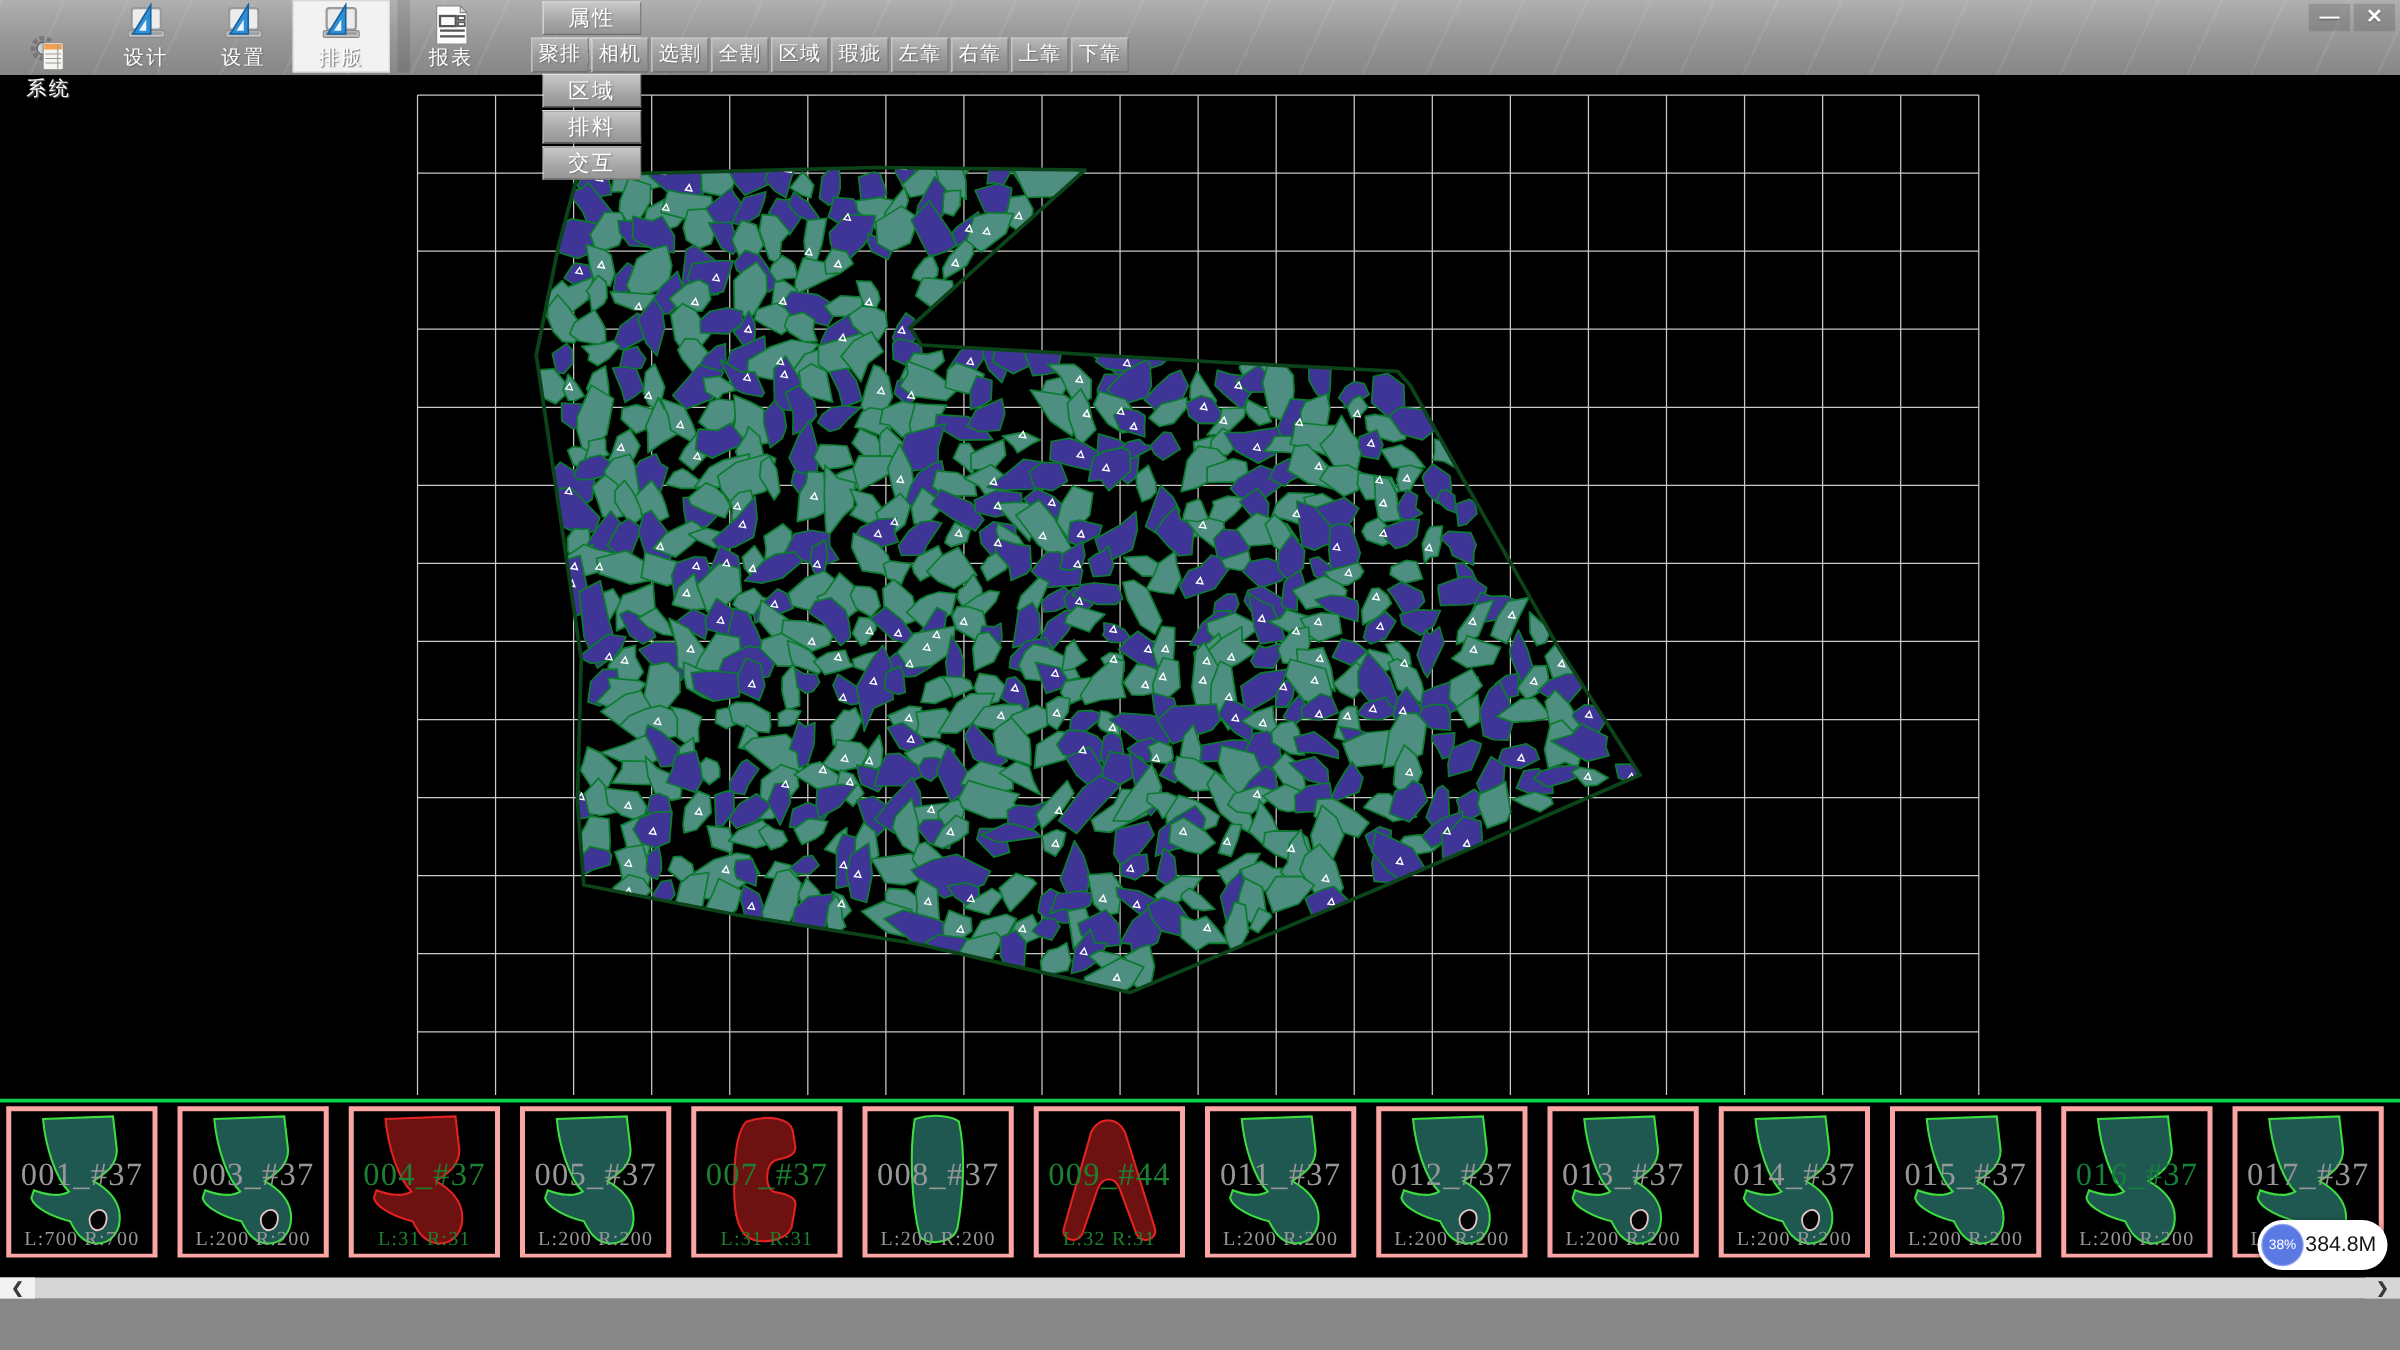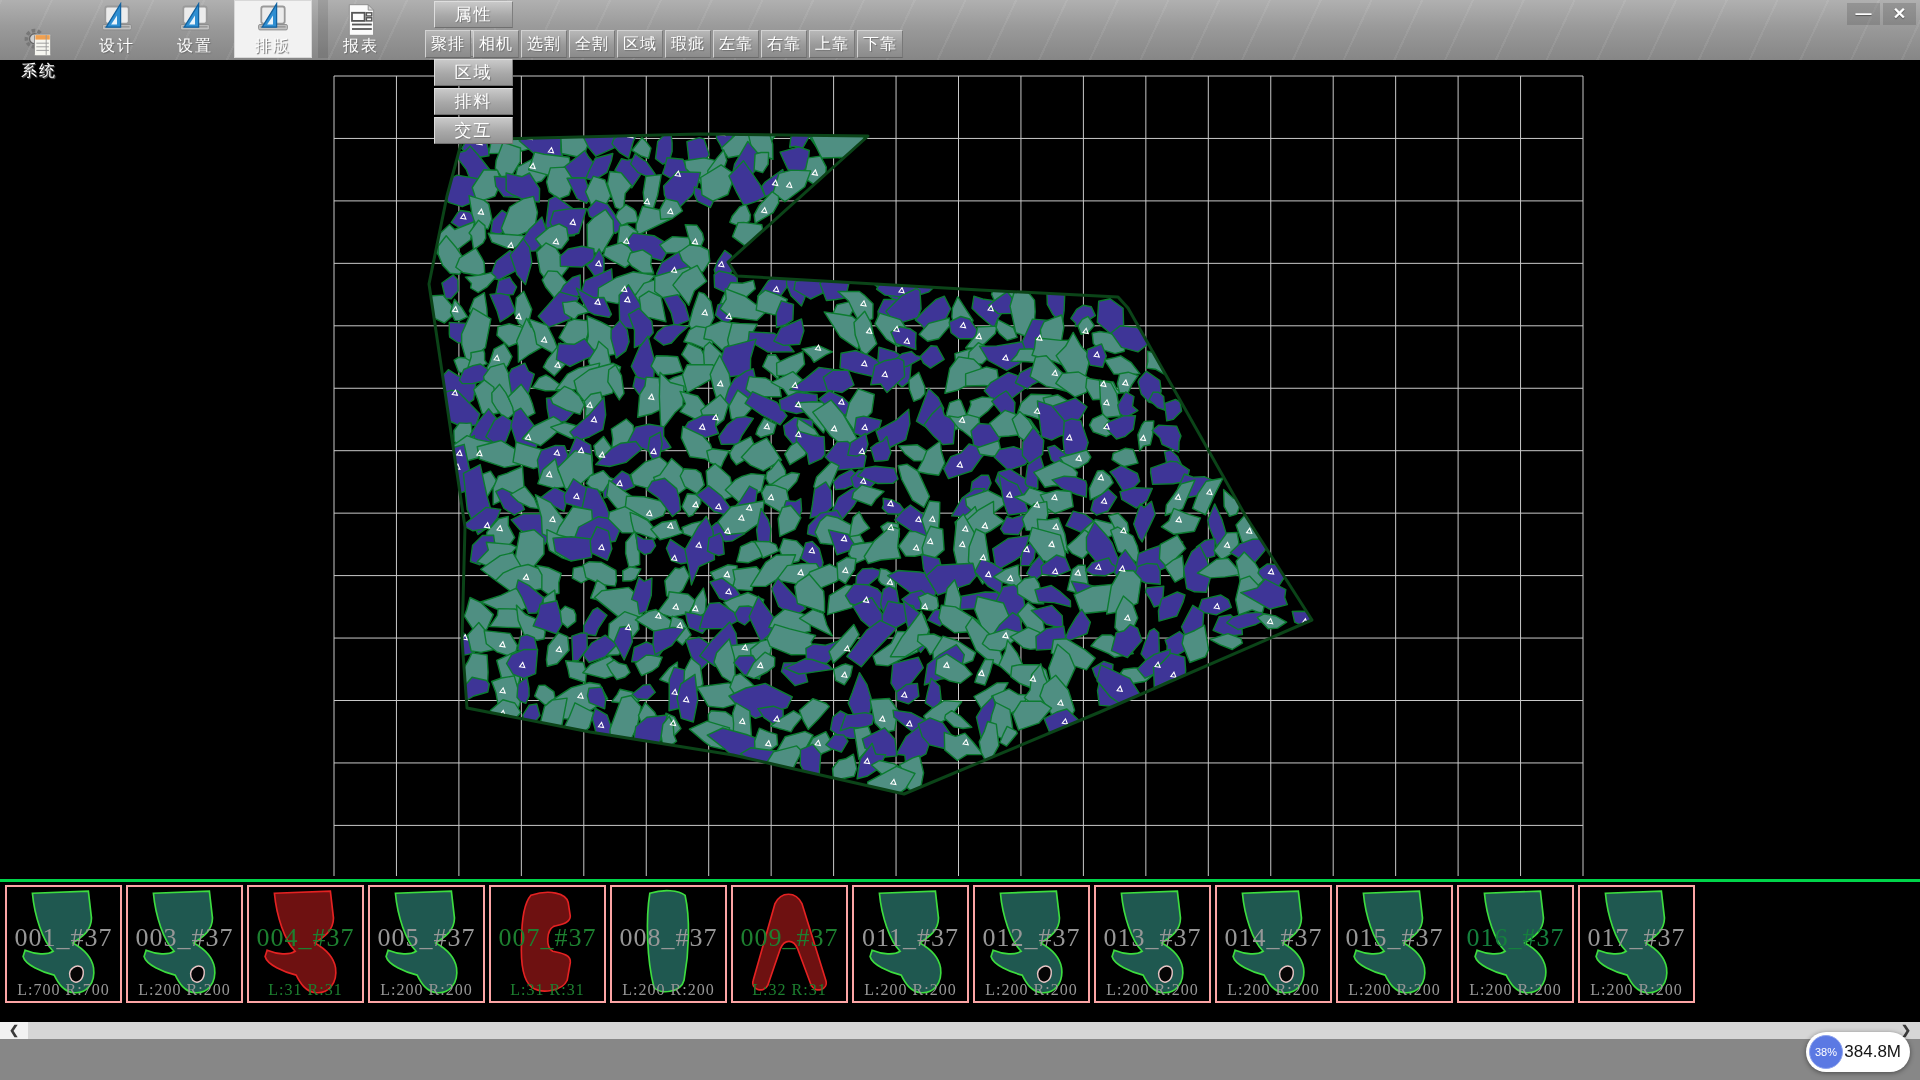--- a/index.html
+++ b/index.html
@@ -49,41 +49,41 @@
     text-shadow:0 1px 1px #555;
   }
   
   .canvas{position:absolute;top:60px;left:0;width:1920px;height:818px;background:#000;}
   .canvas svg{display:block;}
   
   .thumbstrip{position:absolute;top:878px;left:0;width:1920px;height:128px;background:#000;overflow:hidden;z-index:6;}
   .greenline{position:absolute;top:1px;left:0;width:100%;height:3px;background:#00d44a;}
   .cells{position:absolute;top:7px;left:5px;display:flex;}
   .cell{
-    flex:none;width:113px;height:114px;margin-right:4px;position:relative;
-    background:#000;border:2px solid #fca5a5;
+    flex:none;width:113px;height:114px;margin-right:16px;position:relative;
+    background:#000;border:4px solid #fca5a5;
   }
   .cell svg{position:absolute;inset:0;width:100%;height:100%;}
   .cell .big{
     position:absolute;top:36px;left:0;width:100%;text-align:center;
     font-family:"Liberation Serif",serif;font-size:26px;letter-spacing:1px;z-index:2;
   }
   .cell .info{
     position:absolute;bottom:2px;left:0;width:100%;text-align:center;
     font-family:"Liberation Serif",serif;font-size:16px;letter-spacing:1px;z-index:2;
   }
   
   .scrollrow{position:absolute;top:1022px;left:0;width:1920px;height:17px;background:#d6d6d6;z-index:6;}
   .scrollbtn{position:absolute;top:0;width:28px;height:17px;background:#f2f2f2;color:#3a3a3a;
     text-align:center;line-height:17px;font-size:12px;font-weight:bold;}
   .scrollbtn.right{right:0;background:#d6d6d6;}
   .statusbar{position:absolute;top:1039px;left:0;width:1920px;height:41px;background:#878787;z-index:6;}
   
   .badge{
-    position:absolute;left:1806px;top:1032px;width:104px;height:40px;background:#fff;
+    position:absolute;left:1806px;top:976px;width:104px;height:40px;background:#fff;
     border-radius:20px;box-shadow:0 1px 5px rgba(0,0,0,.45);z-index:20;
   }
   .badge .pct{
     position:absolute;left:3px;top:3px;width:34px;height:34px;border-radius:50%;
     background:#5b79e3;border:1px solid #8fa4ee;box-sizing:border-box;
     color:#fff;font-size:11px;line-height:32px;text-align:center;
   }
   .badge .size{
     position:absolute;right:9px;top:0;height:40px;line-height:40px;
     font-size:17px;color:#151515;
@@ -1091,21 +1091,21 @@
         <svg viewBox="0 0 100 110">
           <path d="M32,6 C45,2 60,3 66,8 C71,30 70,62 65,90 C62,102 42,104 36,97 C29,70 28,30 32,6 Z" fill="#1f5850" stroke="#3ddd3f" stroke-width="1.6"></path>
         </svg>
         <div class="big" style="color:#979797">008_#37</div>
         <div class="info" style="color:#979797">L:200 R:200</div>
       </div>
       <div class="cell">
         <svg viewBox="0 0 100 110">
           <path d="M36,16 C42,4 56,4 62,16 L85,90 C88,99 75,103 71,95 L58,60 C54,50 45,50 41,60 L29,95 C25,103 12,99 15,90 Z" fill="#6e1111" stroke="#e42222" stroke-width="1.6"></path>
         </svg>
-        <div class="big" style="color:#1d8030">009_#37</div>
+        <div class="big" style="color:#1d8030">009_#44</div>
         <div class="info" style="color:#1d8030">L:32 R:31</div>
       </div>
       <div class="cell">
         <svg viewBox="0 0 100 110">
           <path d="M20,6 L74,4 L77,30 C77,42 68,48 59,54 C68,59 77,66 79,78 C81,93 72,103 60,102 C50,101 45,93 41,85 C29,82 13,75 11,67 L13,61 C23,65 34,66 40,62 C30,52 22,28 20,6 Z" fill="#1f5850" stroke="#3ddd3f" stroke-width="1.6"></path>
         </svg>
         <div class="big" style="color:#979797">011_#37</div>
         <div class="info" style="color:#979797">L:200 R:200</div>
       </div>
       <div class="cell">

